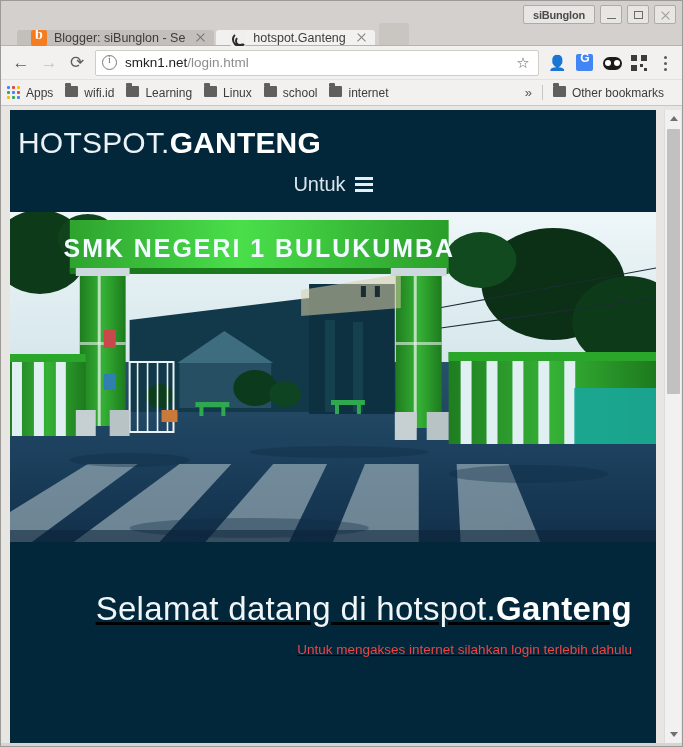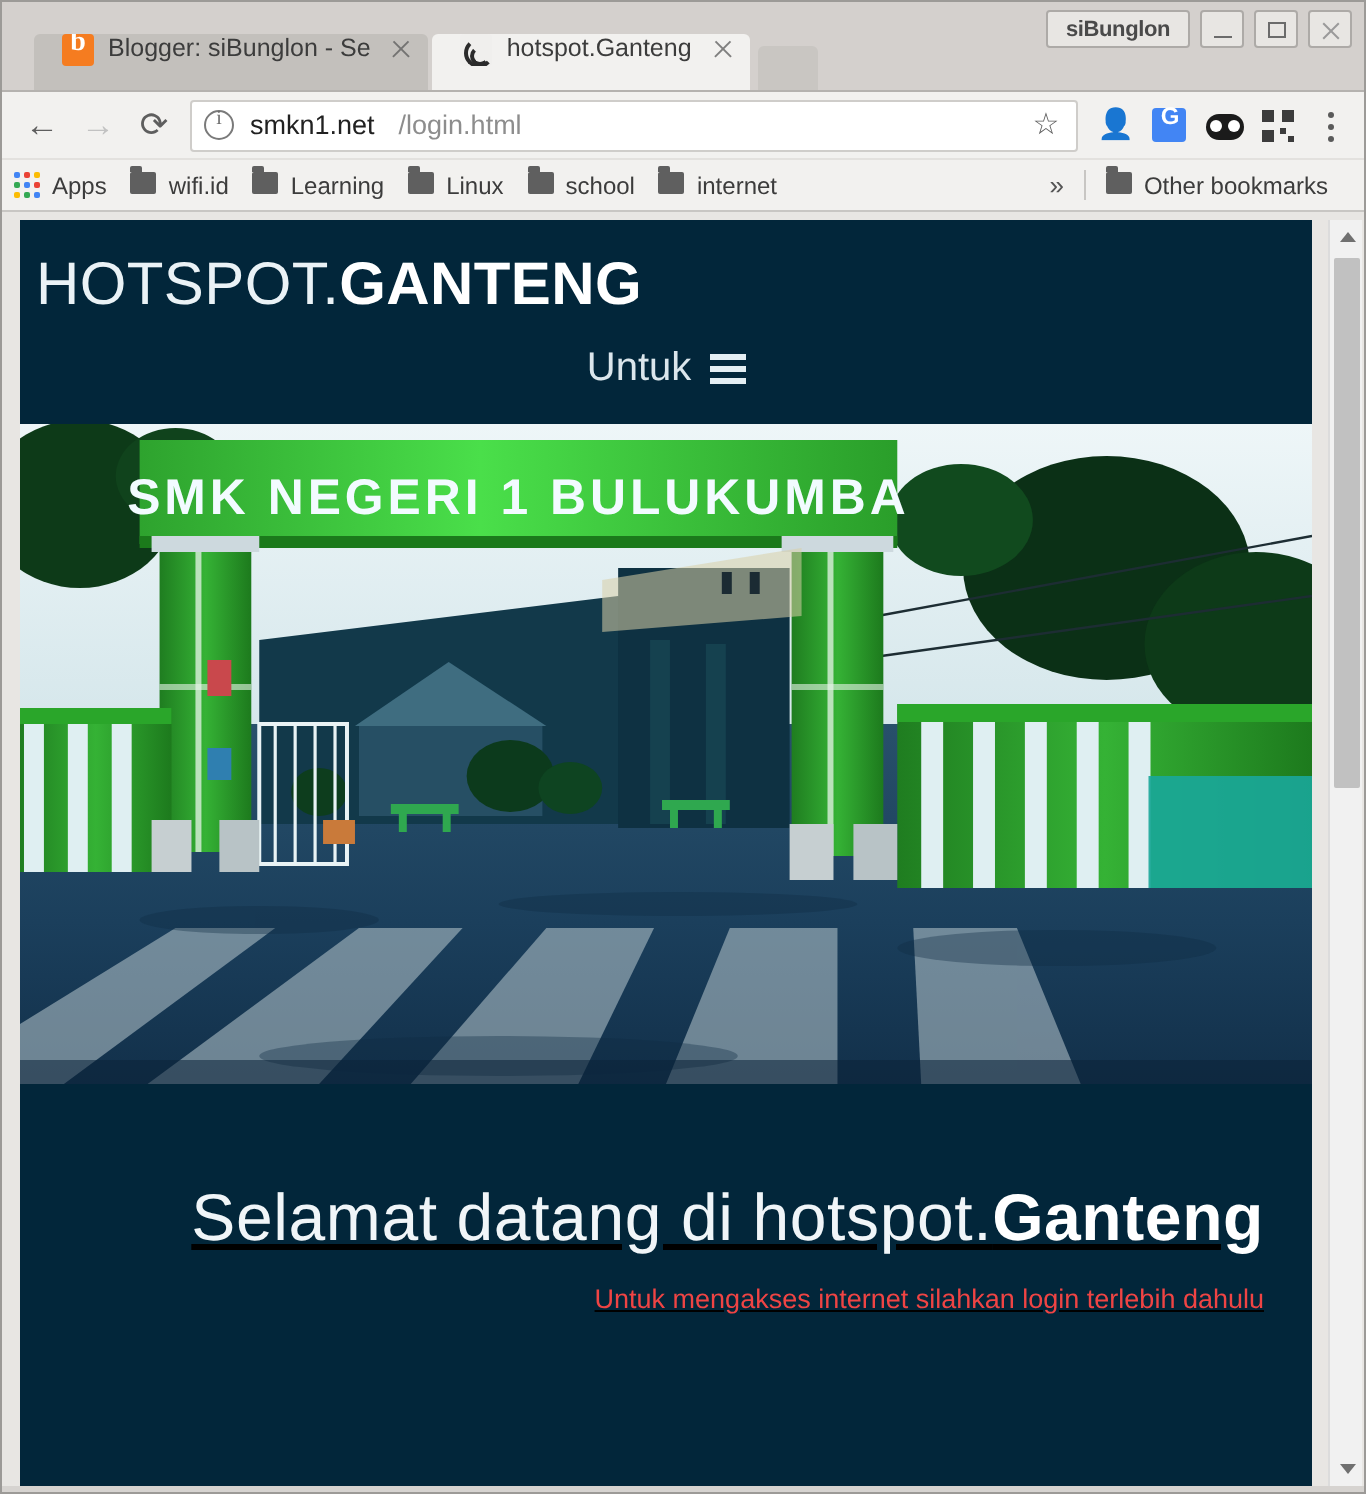--- a/index.html
+++ b/index.html
@@ -51,22 +51,22 @@
   .winbtn i { position: absolute; display: block; background: #6b6b6b; }
   .winbtn.min i { width: 9px; height: 1px; left: 6px; top: 12px; }
   .winbtn.max i { width: 9px; height: 8px; left: 6px; top: 5px; background: none; border: 1px solid #6b6b6b; }
   .winbtn.cls i { width: 11px; height: 1px; left: 5px; top: 9px; background: #9a9a9a; }
   .winbtn.cls i:first-child { transform: rotate(45deg); }
   .winbtn.cls i:last-child  { transform: rotate(-45deg); }
 
   .tabs { position: absolute; left: 16px; bottom: 0; display: flex; align-items: flex-end; }
   .tab {
     position: relative;
-    height: 28px;
-    display: flex; align-items: flex-start;
+    height: 15px;
+    display: flex; align-items: center;
     padding: 0 6px 0 14px;
     font-size: 12.5px;
     color: #3c3c3c;
     max-width: 210px;
   }
   .tab.inactive { background: #c3c0bc; border-top-left-radius: 3px; border-top-right-radius: 3px; margin-right: 2px; }
   .tab.active   { background: #f2f1ef; border-top-left-radius: 3px; border-top-right-radius: 3px; }
   .tab .favicon {
     width: 16px; height: 16px; margin-right: 7px; flex: none;
     border-radius: 2px; position: relative; overflow: hidden;
@@ -121,21 +121,21 @@
     width: 15px; height: 15px; border: 1.4px solid #7a7a7a; border-radius: 50%;
     position: relative; margin-right: 8px; flex: none;
   }
   .omnibox .infoicon::after {
     content: "i"; position: absolute; left: 0; right: 0; top: -2px;
     text-align: center; font-size: 10px; color: #6e6e6e;
     font-family: "Liberation Serif", serif;
   }
   .urltext { font-size: 13.5px; white-space: nowrap; overflow: hidden; flex: 1; }
   .urltext .host { color: #212121; }
-  .urltext .path { color: #8d8d8d; margin-left: 12px; }
+  .urltext .path { color: #8d8d8d; }
   .star {
     width: 18px; height: 18px; flex: none; margin-left: 4px;
     color: #606060; font-size: 15px; text-align: center; line-height: 18px;
   }
   .exticon { width: 26px; height: 26px; flex: none; margin-left: 1px; position: relative; }
   .ex-person::after {
     content: "👤"; position: absolute; inset: 0;
     font-size: 15px; text-align: center; line-height: 26px; color: #3a3a3a;
   }
   .ex-translate {

